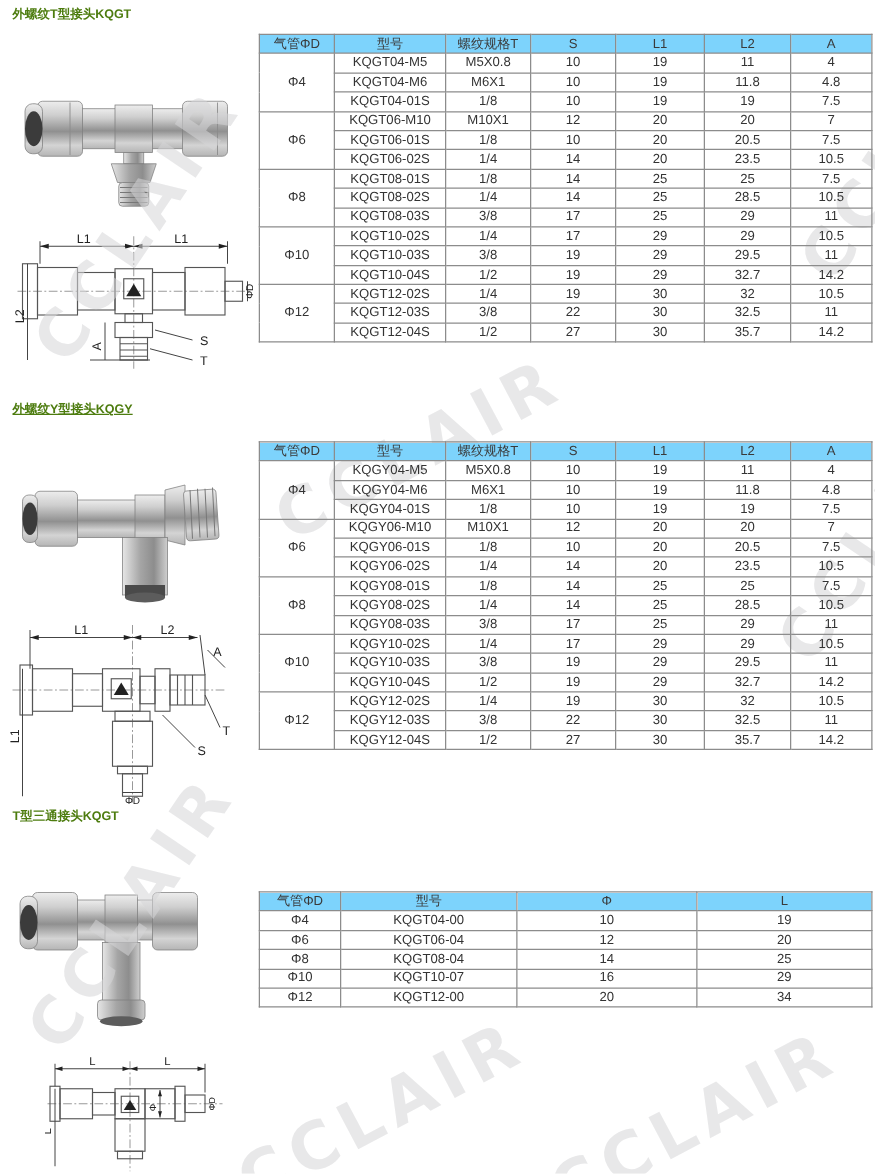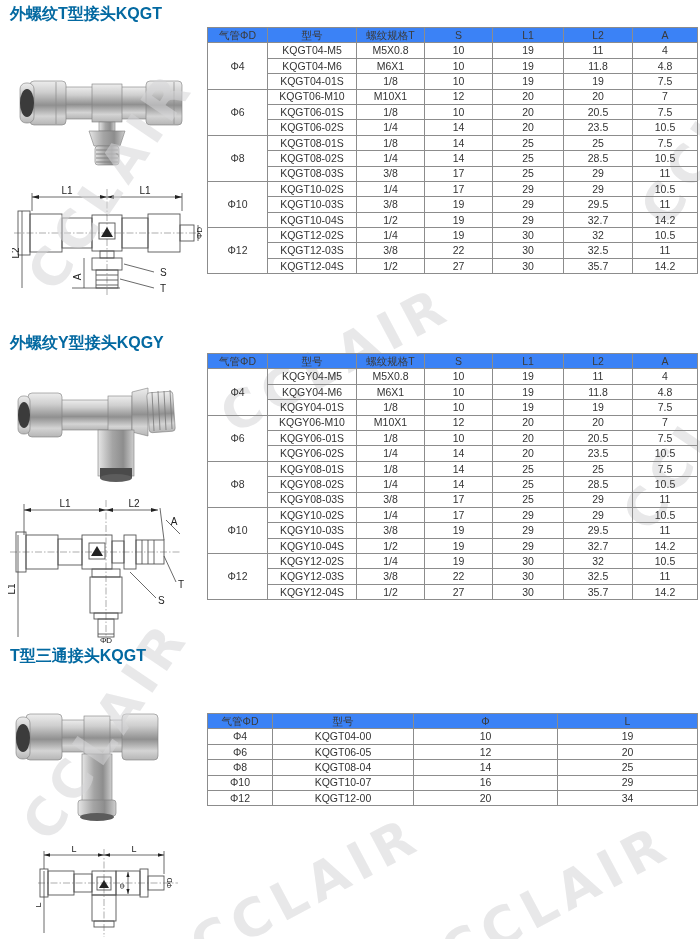--- a/index.html
+++ b/index.html
@@ -6,33 +6,33 @@
   .page {
     position:relative; width:700px; height:939px; background:#ffffff;
     font-family:"Liberation Sans", sans-serif; overflow:hidden;
   }
   .watermark {
     position:absolute; z-index:3; font-family:"DejaVu Sans", sans-serif;
     font-weight:bold; font-size:52px; letter-spacing:7px;
     color:#d6d6d8; opacity:0.55; white-space:nowrap; pointer-events:none;
   }
   .section-title {
-    position:absolute; z-index:4; font-size:16px; font-weight:bold; color:#0369a1;
+    position:absolute; z-index:4; font-size:10px; font-weight:bold; color:#4d7c0f;
   }
   .photo, .drawing { position:absolute; z-index:2; }
   .spec-table {
     position:absolute; z-index:4; border-collapse:collapse; table-layout:fixed;
     font-size:10.5px; color:#333; background:transparent;
   }
   .spec-table th, .spec-table td {
     border:1px solid #8c8c8c; text-align:center; vertical-align:middle;
     padding:1px 2px; height:12.4px; line-height:1.02; overflow:hidden;
     font-weight:normal; white-space:nowrap;
   }
-  .spec-table th { background:#3b82f6; color:#3a3a3a; }
+  .spec-table th { background:#7dd3fc; color:#3a3a3a; }
   .spec-table { border:1px solid #666; }
   .footer {
     position:absolute; z-index:4; right:12px; top:899px;
     font-size:21px; font-weight:600; color:#111;
   }
   .drawing text { font-size:10px; fill:#222; font-family:"Liberation Sans", sans-serif; }
   .drawing .dimline { stroke:#444; stroke-width:0.8; fill:none; }
   .drawing .part    { stroke:#555; stroke-width:0.9; fill:none; }
   .drawing .cline   { stroke:#777; stroke-width:0.6; fill:none; stroke-dasharray:7 2 1.5 2; }
   .drawing .arrow   { fill:#222; stroke:none; }
@@ -271,21 +271,21 @@
           <td>KQGT12-04S</td>
           <td>1/2</td>
           <td>27</td>
           <td>30</td>
           <td>35.7</td>
           <td>14.2</td>
         </tr>
       </tbody>
     </table>
 
-  <div class="section-title" style="left:10px;top:333px;">外螺纹Y型接头KQGY</div>
+  <div class="section-title" style="left:10px;top:320px;text-decoration:underline;">外螺纹Y型接头KQGY</div>
 
   <svg class="photo" style="left:12px;top:360px;" width="170" height="128" viewBox="0 0 170 128">
     <defs>
       <linearGradient id="m2" x1="0" y1="0" x2="0" y2="1">
         <stop offset="0" stop-color="#ededed"></stop>
           <stop offset="0.25" stop-color="#cfcfcf"></stop>
         <stop offset="0.55" stop-color="#909090"></stop>
           <stop offset="0.8" stop-color="#d4d4d4"></stop>
         <stop offset="1" stop-color="#b5b5b5"></stop>
       </linearGradient>
@@ -588,21 +588,21 @@
       </thead>
       <tbody>
         <tr>
           <td>Φ4</td>
           <td>KQGT04-00</td>
           <td>10</td>
           <td>19</td>
         </tr>
         <tr>
           <td>Φ6</td>
-          <td>KQGT06-05</td>
+          <td>KQGT06-04</td>
           <td>12</td>
           <td>20</td>
         </tr>
         <tr>
           <td>Φ8</td>
           <td>KQGT08-04</td>
           <td>14</td>
           <td>25</td>
         </tr>
         <tr>

